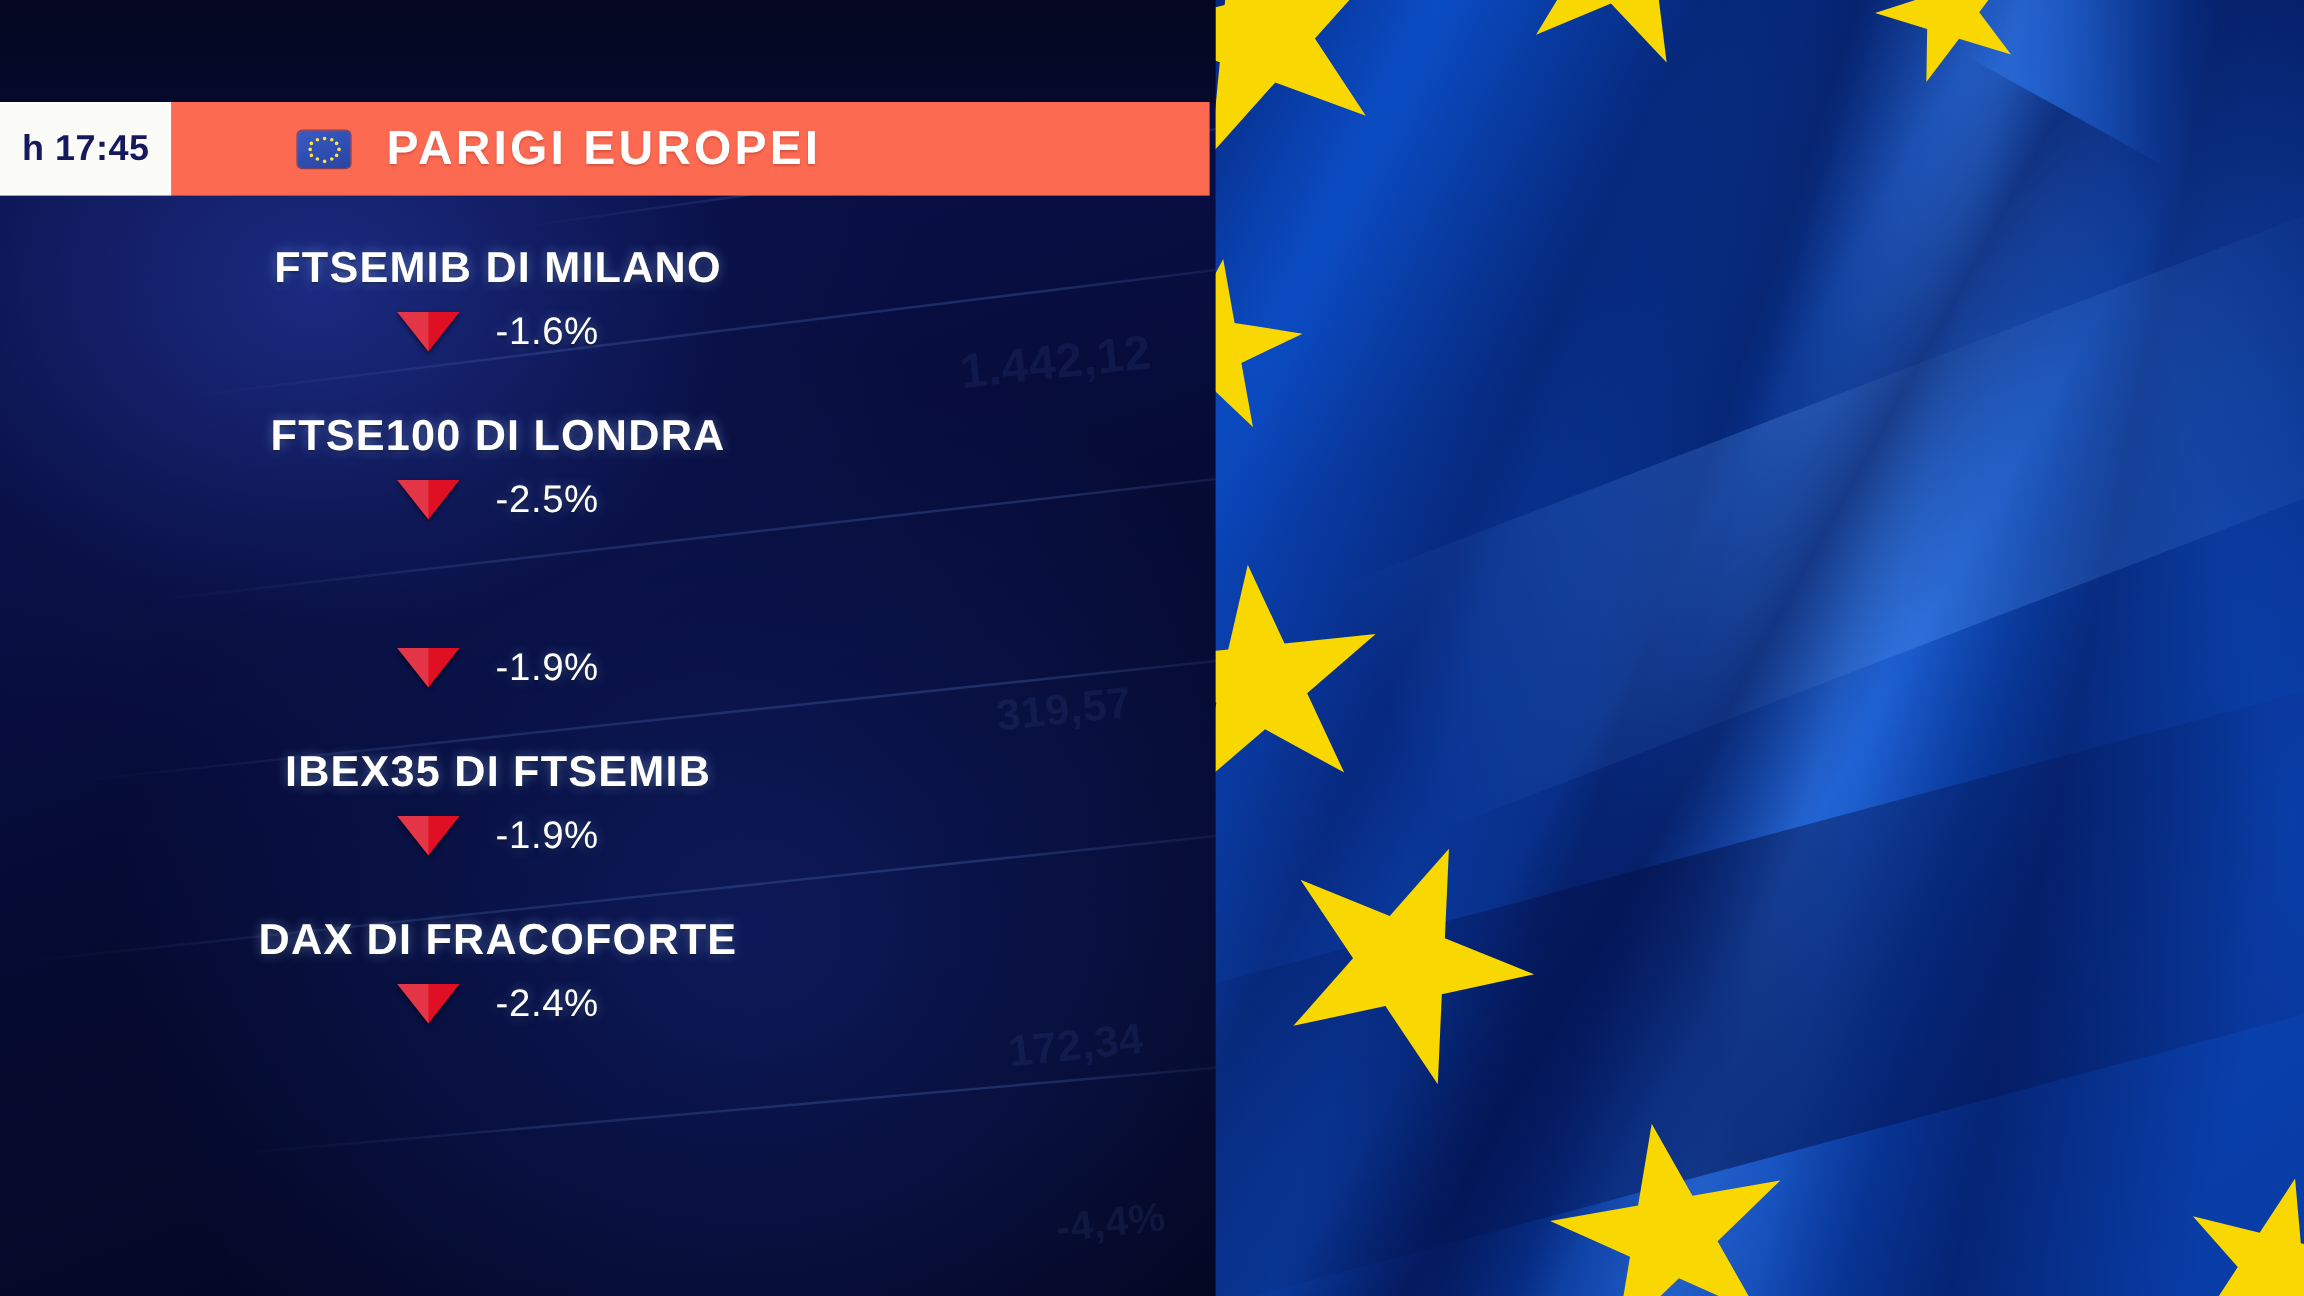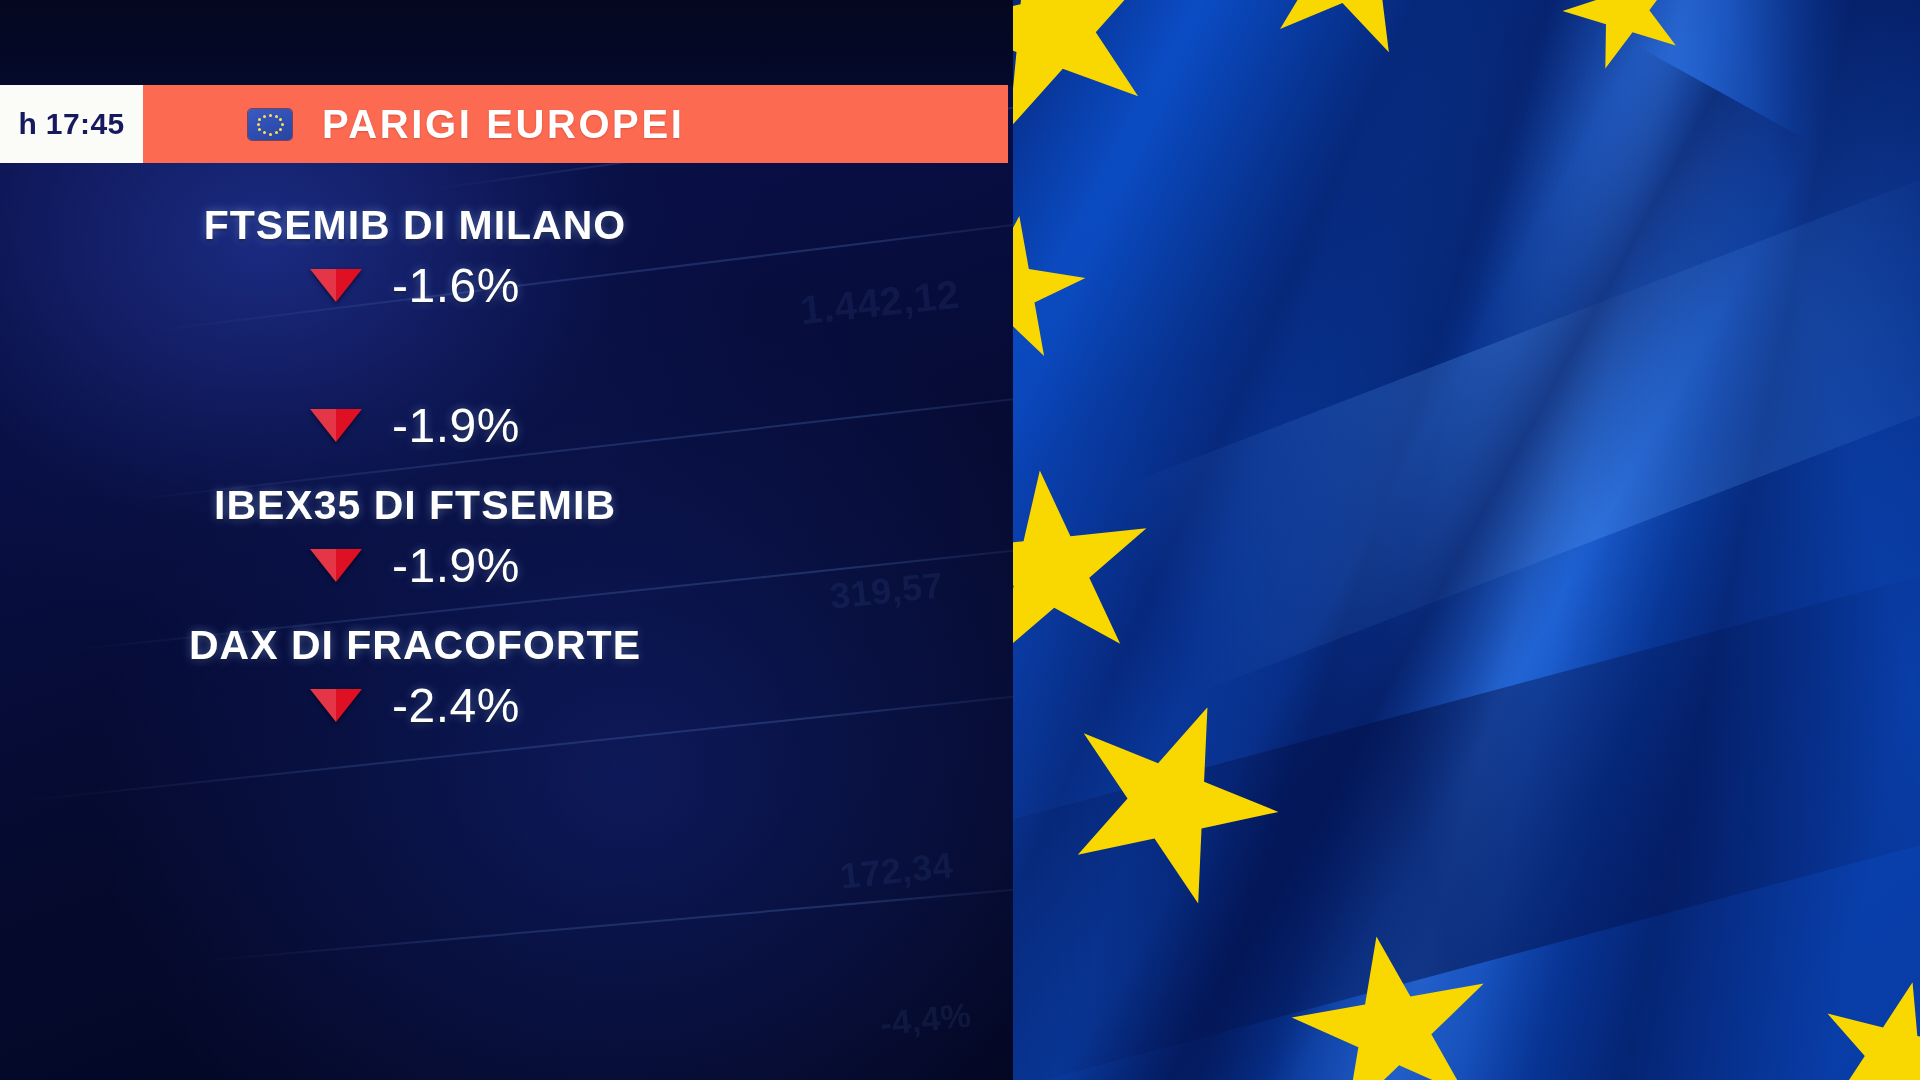--- a/index.html
+++ b/index.html
@@ -77,21 +77,21 @@
     letter-spacing:2.6px; font-family:"Liberation Sans", sans-serif;
     text-shadow:0 1px 2px rgba(120,20,0,.28);
   }
 
   
   .rows { position:absolute; left:0; top:196px; width:1013px; }
   .row { position:relative; height:140px; }
   .idx-name {
     position:absolute; left:0; width:830px; top:6px;
     text-align:center;
-    color:#ffffff; font-weight:700; font-size:41px; letter-spacing:1.0px;
+    color:#ffffff; font-weight:700; font-size:36px; letter-spacing:1.0px;
     font-family:"Liberation Sans", sans-serif;
     text-shadow:0 0 10px rgba(150,190,255,.45), 0 2px 3px rgba(0,0,10,.55);
     white-space:nowrap;
   }
   .idx-val {
     position:absolute; left:0; width:830px; top:62px;
     display:flex; align-items:center; justify-content:center; gap:30px;
   }
   .tri {
     width:0; height:0;
@@ -102,21 +102,21 @@
     position:relative;
   }
   .tri::after {
     content:""; position:absolute; left:-26px; top:-33px;
     width:0; height:0;
     border-left:26px solid transparent;
     border-right:0px solid transparent;
     border-top:33px solid rgba(255,255,255,.16);
   }
   .pct {
-    color:#ffffff; font-weight:400; font-size:48px; letter-spacing:.5px;
+    color:#ffffff; font-weight:400; font-size:32px; letter-spacing:.5px;
     font-family:"Liberation Sans", sans-serif;
     text-shadow:0 0 10px rgba(150,190,255,.40), 0 2px 3px rgba(0,0,10,.5);
   }
 </style>
 </head>
 <body>
 
 <div id="stage">
 
   <div class="flag-photo">
@@ -182,20 +182,27 @@
   <div class="rows">
 
     <div class="row">
       <div class="idx-name">FTSEMIB DI MILANO</div>
       <div class="idx-val">
         <div class="tri"></div>
         <div class="pct">-1.6%</div>
       </div>
     </div>
 
+    <div class="row">
+      <div class="idx-name">FTSE100 DI LONDRA</div>
+      <div class="idx-val">
+        <div class="tri"></div>
+        <div class="pct">-2.5%</div>
+      </div>
+    </div>
 
     <div class="row">
       <div class="idx-val">
         <div class="tri"></div>
         <div class="pct">-1.9%</div>
       </div>
     </div>
 
     <div class="row">
       <div class="idx-name">IBEX35 DI FTSEMIB</div>

